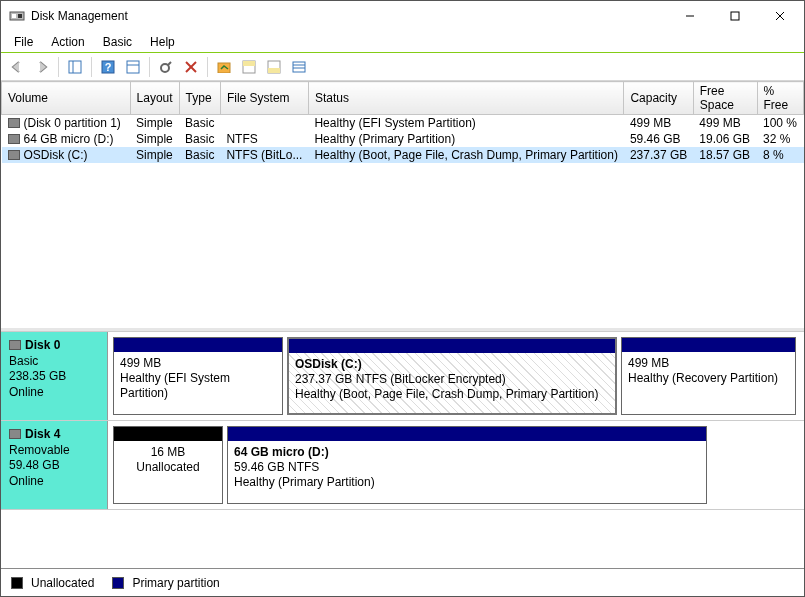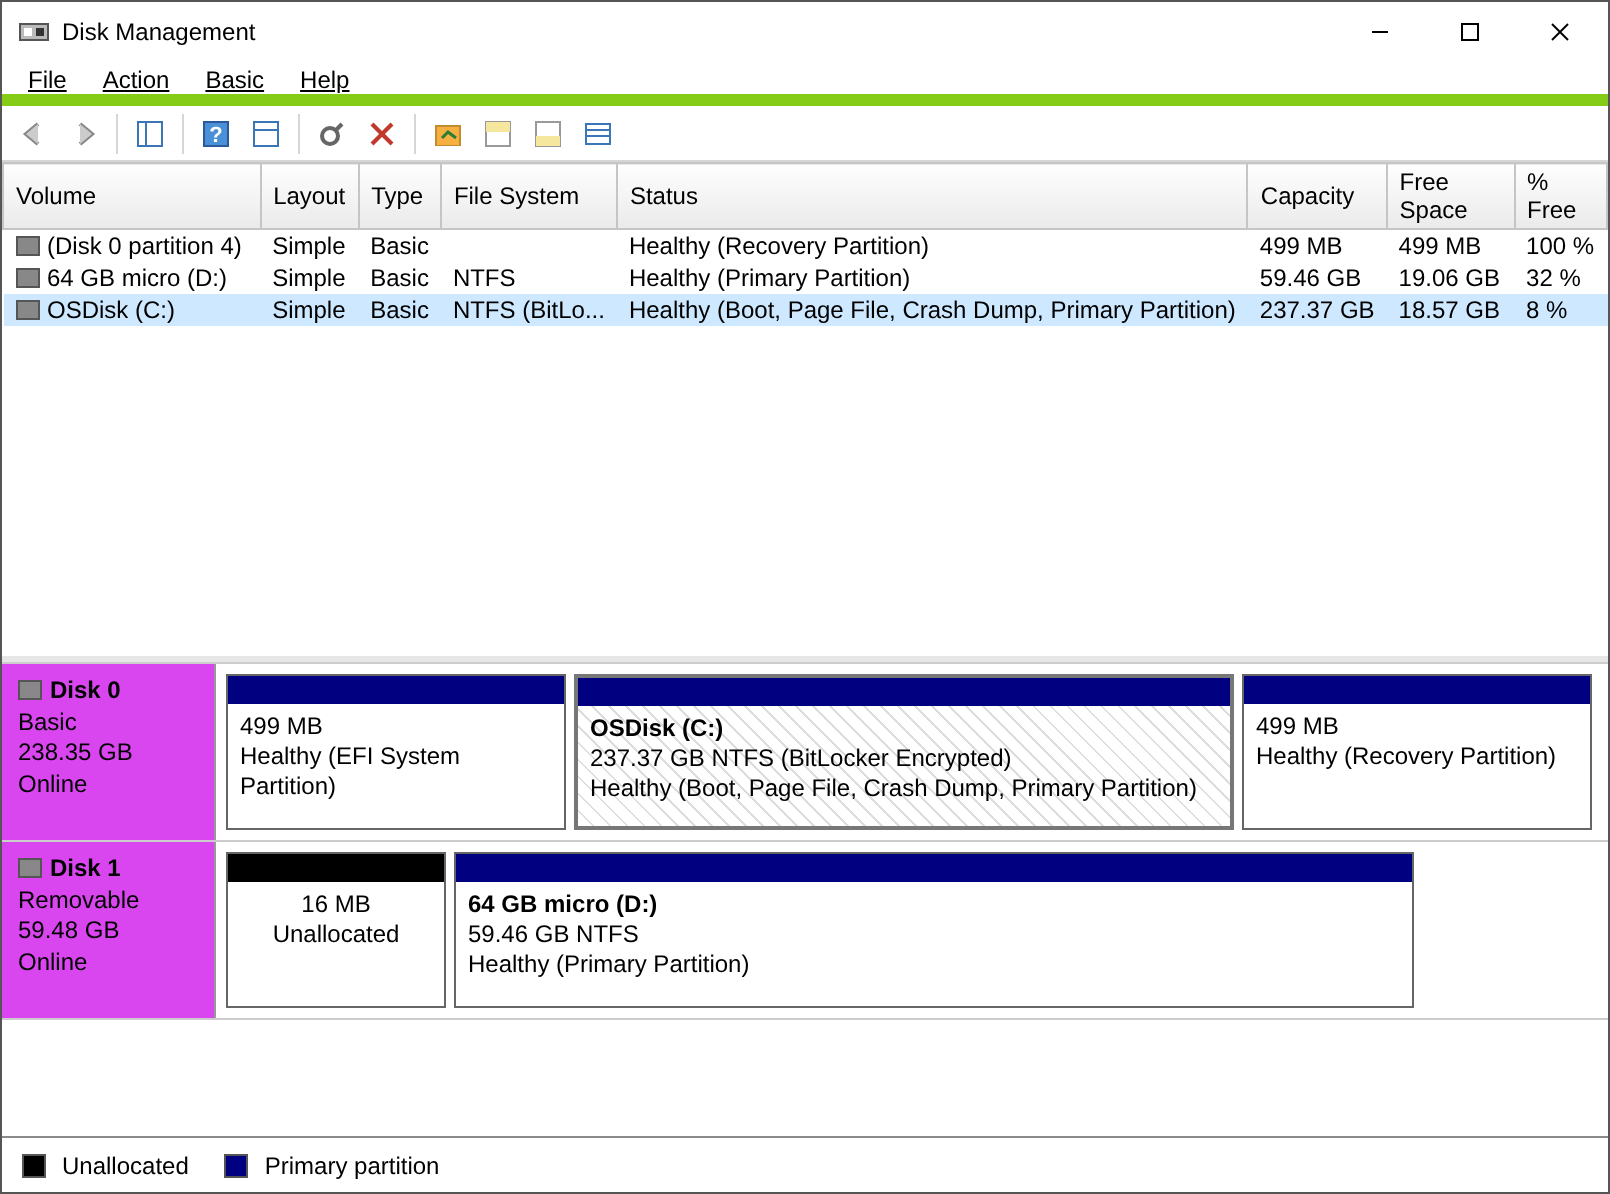--- a/index.html
+++ b/index.html
@@ -2,35 +2,35 @@
 <html><head>
 <meta charset="utf-8">
 <style>
 * { box-sizing: border-box; margin: 0; padding: 0; }
 body { font-family: "Segoe UI", Arial, sans-serif; font-size: 12px; background: #fff; color: #000; width: 805px; height: 597px; overflow: hidden; }
 .window { width: 805px; height: 597px; border: 1px solid #555; display: flex; flex-direction: column; background: #fff; }
 .titlebar { height: 30px; display: flex; align-items: center; padding: 0 2px 0 8px; background: #fff; }
 .titlebar .icon { width:16px; height:16px; margin-right:6px; display:inline-flex; align-items:center; justify-content:center; }
 .title { flex: 1; font-size: 12px; }
 .win-btn { width: 45px; height: 28px; display: flex; align-items: center; justify-content: center; font-family: Arial; font-size: 14px; }
-.menubar { height: 22px; display: flex; align-items: flex-start; padding: 0 4px; border-bottom: 6px solid #84cc16; text-decoration: underline; }
+.menubar { height: 22px; display: flex; align-items: center; padding: 0 4px; border-bottom: 1px solid #84cc16; }
 .menu-item { padding: 2px 9px; }
 .toolbar { height: 28px; display: flex; align-items: center; padding: 2px 4px; border-bottom: 1px solid #d6d6d6; gap: 1px; }
 .tbtn { width: 24px; height: 24px; display: flex; align-items: center; justify-content: center; border: 1px solid transparent; }
 .tbtn svg { display:block; }
 .tsep { width: 1px; height: 20px; background: #d6d6d6; margin: 0 3px; }
 .content { flex: 1; display: flex; flex-direction: column; }
 .volume-pane { height: 250px; border-bottom: 3px solid #e6e6e6; overflow:hidden; }
 table.volumes { width: 100%; border-collapse: collapse; padding-left: 15px; }
 table.volumes th { background: linear-gradient(#fefefe, #eaeaea); border: 1px solid #c5c5c5; text-align: left; font-weight: normal; padding: 2px 6px; height: 20px; font-size: 12px; }
 table.volumes td { padding: 1px 6px; font-size: 12px; white-space: nowrap; }
 .diskicon { width: 12px; height: 10px; background: #888; display: inline-block; margin-right: 4px; border: 1px solid #555; position: relative; top: 1px; }
 .graphical-pane { flex: 1; border-top: 1px solid #ccc; overflow: hidden; }
 .disk-row { display: flex; border-bottom: 1px solid #ccc; background: #fff; }
-.disk-meta { width: 107px; border-right: 1px solid #999; padding: 6px 8px; font-size: 12px; line-height: 1.3; background:#d946ef;}
+.disk-meta { width: 107px; border-right: 1px solid #999; padding: 6px 8px; font-size: 12px; line-height: 1.3; background:#5eead4;}
 .disk-meta .b { font-weight: bold; }
 .disk-partitions { flex: 1; display: flex; padding: 5px 5px 5px 5px; gap: 4px; background:#fff; align-items: stretch; }
 .partition { border: 1px solid #666; display: flex; flex-direction: column; min-height: 78px; }
 .partition .stripe { height: 14px; background: #000080; }
 .partition.unalloc .stripe { background: #000; }
 .partition .pbody { padding: 4px 6px; font-size: 12px; line-height: 1.25; flex: 1; }
 .partition.selected { border: 2px solid #777; }
 .partition.selected .pbody { 
   background-image: repeating-linear-gradient(45deg, #fff 0 5px, #ddd 5px 6px), repeating-linear-gradient(-45deg, transparent 0 5px, #ddd 5px 6px);
 }
@@ -162,25 +162,25 @@
           <th style="width:36px">Type</th>
           <th style="width:86px">File System</th>
           <th style="width:auto">Status</th>
           <th style="width:64px">Capacity</th>
           <th style="width:72px">Free Space</th>
           <th style="width:50px">% Free</th>
         </tr>
           </thead>
         <tbody id="vol-body">
             <tr>
-              <td><span class="diskicon"></span>(Disk 0 partition 4)</td>
+              <td><span class="diskicon"></span>(Disk 0 partition 1)</td>
               <td>Simple</td>
               <td>Basic</td>
               <td></td>
-              <td>Healthy (Recovery Partition)</td>
+              <td>Healthy (EFI System Partition)</td>
               <td>499 MB</td>
               <td>499 MB</td>
               <td>100 %</td>
             </tr>
             <tr>
               <td><span class="diskicon"></span>64 GB micro (D:)</td>
               <td>Simple</td>
               <td>Basic</td>
               <td>NTFS</td>
               <td>Healthy (Primary Partition)</td>
@@ -214,21 +214,21 @@
               <div class="stripe"></div>
               <div class="pbody"><b>OSDisk  (C:)</b><br>237.37 GB NTFS (BitLocker Encrypted)<br>Healthy (Boot, Page File, Crash Dump, Primary Partition)</div>
             </div>
             <div class="partition" style="flex: 0 0 175px;">
               <div class="stripe"></div>
               <div class="pbody">499 MB<br>Healthy (Recovery Partition)</div>
             </div>
           </div>
         </div>
         <div class="disk-row">
-          <div class="disk-meta"><span class="diskicon"></span><span class="b">Disk 1</span><br>Removable<br>59.48 GB<br>Online</div>
+          <div class="disk-meta"><span class="diskicon"></span><span class="b">Disk 4</span><br>Removable<br>59.48 GB<br>Online</div>
           <div class="disk-partitions">
             <div class="partition unalloc" style="flex: 0 0 110px; text-align: center;">
               <div class="stripe"></div>
               <div class="pbody">16 MB<br>Unallocated</div>
             </div>
             <div class="partition" style="flex: 0 0 480px;">
               <div class="stripe"></div>
               <div class="pbody"><b>64 GB micro  (D:)</b><br>59.46 GB NTFS<br>Healthy (Primary Partition)</div>
             </div>
           </div>

